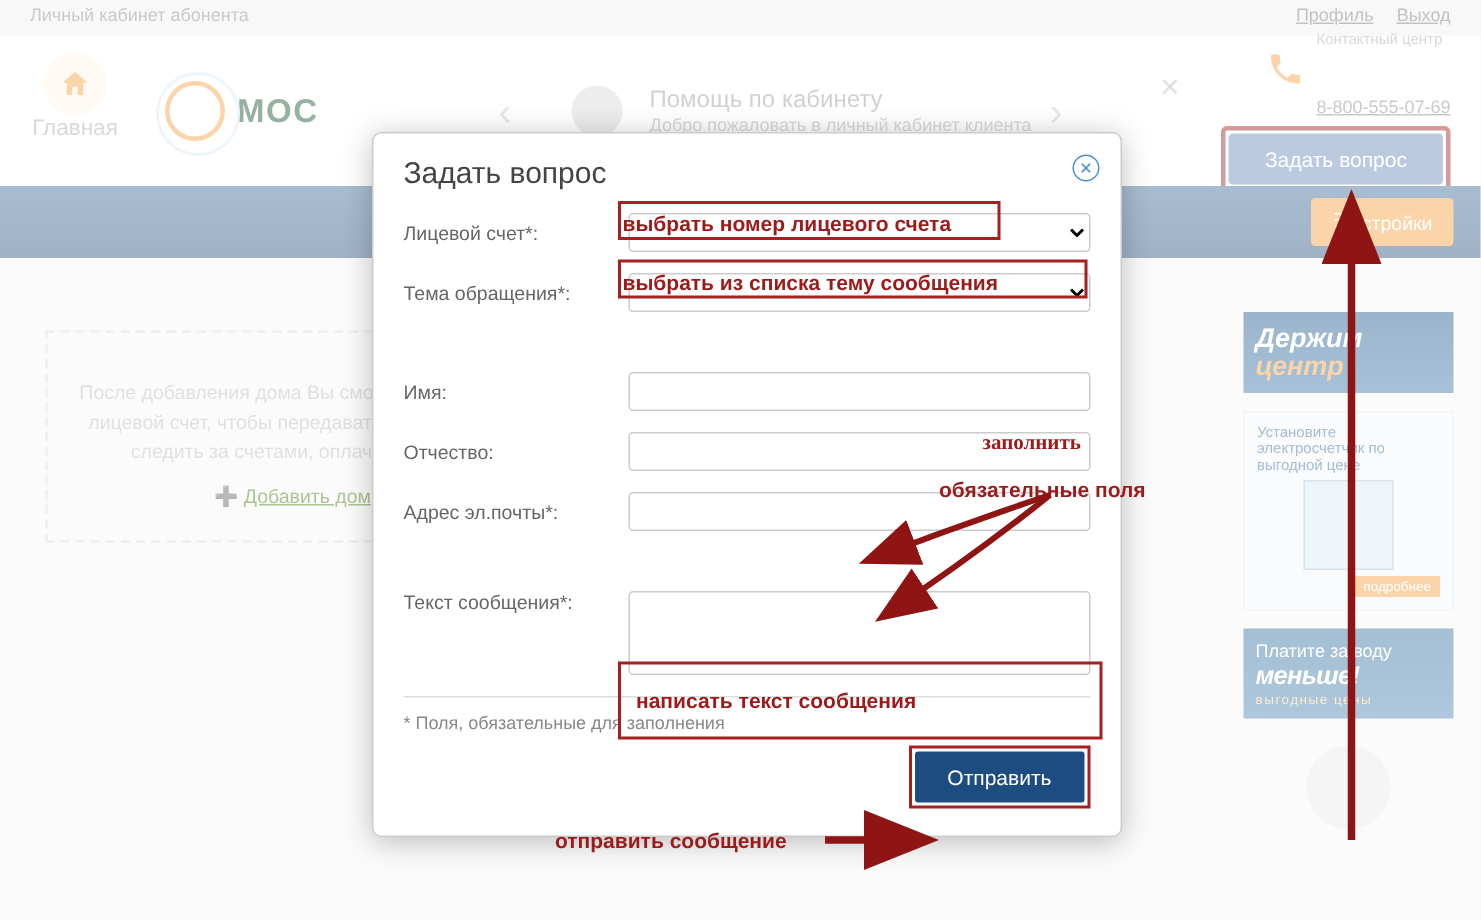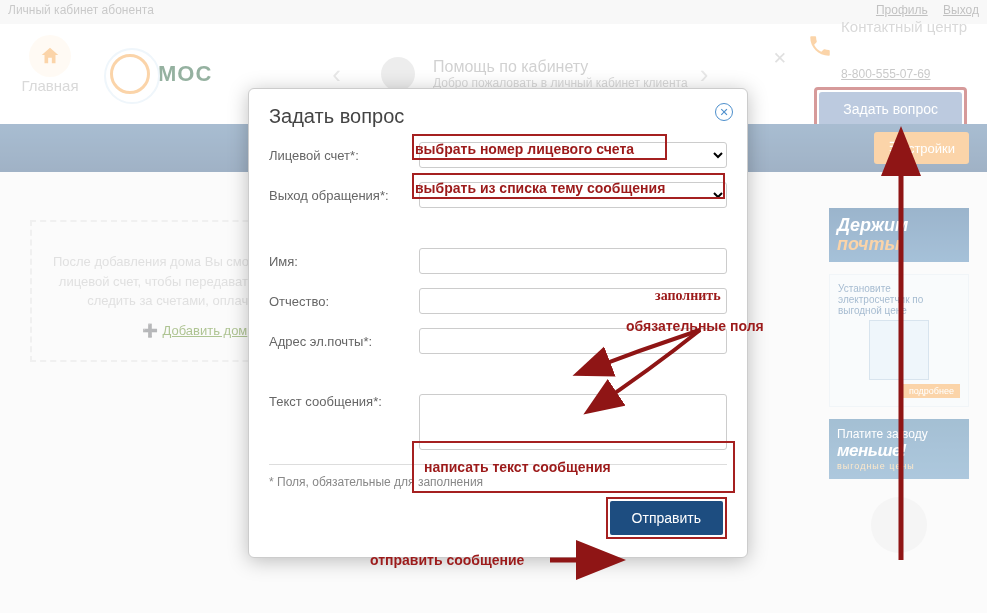--- a/index.html
+++ b/index.html
@@ -8,21 +8,21 @@
       background: #f5f5f5;
       width: 987px;
       height: 613px;
       position: relative;
       overflow: hidden;
     }
 
     
     .topbar {
       height: 24px;
-      padding: 3px 8px;
+      padding: 3px 20px;
       color: #888;
       font-size: 12px;
       display: flex;
       justify-content: space-between;
       background: #f0f0f0;
     }
     .topbar-right a { color: #777; text-decoration: underline; margin-left: 12px; cursor: pointer; }
 
     
     .header {
@@ -82,21 +82,21 @@
 
     .header-right {
       margin-left: auto;
       display: flex;
       flex-direction: column;
       align-items: flex-end;
       gap: 6px;
     }
     .contact { display: flex; gap: 8px; align-items: center; }
     .contact .ph { color: #f5a142; font-size: 26px; }
-    .contact-info .lbl { font-size: 15px; color: #aaa; }
+    .contact-info .lbl { font-size: 10px; color: #aaa; }
     .contact-info .num { font-size: 12px; color: #888; text-decoration: underline; margin-top: 32px; }
 
     .ask-btn {
       background: #6b8bb8;
       color: #fff;
       font-size: 14px;
       padding: 9px 24px;
       border: none;
       border-radius: 3px;
       cursor: pointer;
@@ -358,21 +358,21 @@
     <div>После добавления дома Вы сможете добавить лицевой счет, чтобы передавать показания и следить за счетами, оплачивать их.</div>
     <div style="margin-top:10px;">
       <span style="color:#f5a142;">➕</span>
       <a>Добавить дом</a>
     </div>
   </div>
 </div>
 
 <div class="sidebar">
   <div class="ad ad1">
-    <div class="big"><span class="w">Держим</span><br><span class="o">почты</span></div>
+    <div class="big"><span class="w">Держим</span><br><span class="o">центр</span></div>
   </div>
   <div class="ad-white">
     <div>Установите электросчетчик по выгодной цене</div>
     <div class="meter"></div>
     <span class="more">подробнее</span>
     <div style="clear:both"></div>
   </div>
   <div class="ad ad2">
     <div>Платите за воду</div>
     <div class="big2">меньше!</div>
@@ -387,21 +387,21 @@
 
 <div class="modal">
   <div class="modal-title">Задать вопрос</div>
   <div class="modal-close">✕</div>
 
   <div class="form-row">
     <label>Лицевой счет*:</label>
     <select class="field"></select>
   </div>
   <div class="form-row">
-    <label>Выход обращения*:</label>
+    <label>Тема обращения*:</label>
     <select class="field"></select>
   </div>
 
   <div class="spacer"></div>
 
   <div class="form-row">
     <label>Имя:</label>
     <input class="field" style="">
   </div>
   <div class="form-row">

